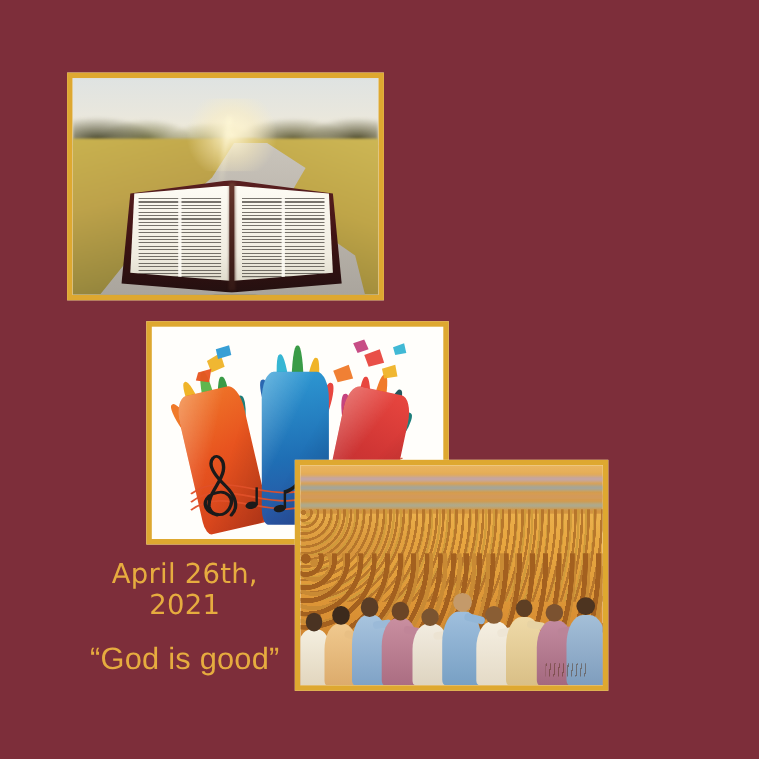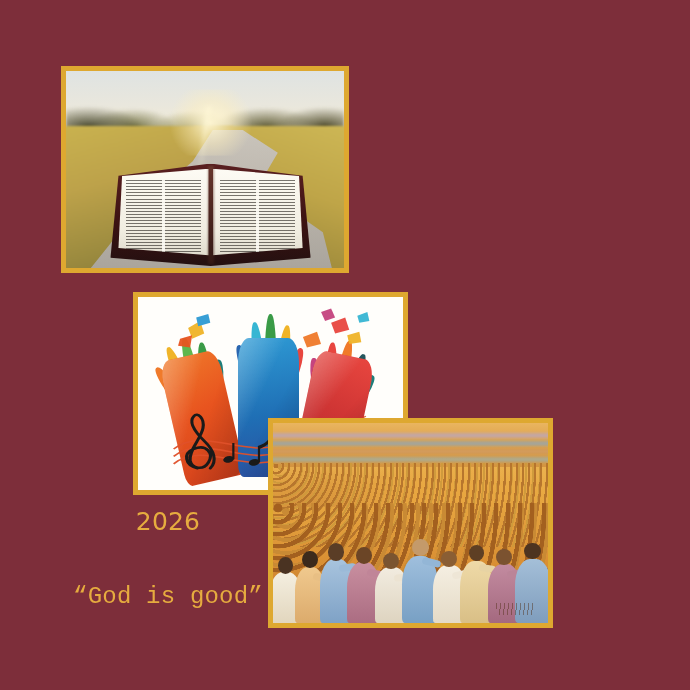--- a/index.html
+++ b/index.html
@@ -58,22 +58,22 @@
     line-height: 1.12;
     color: #e6ac3f;
     letter-spacing: 0.2px;
   }
   .quote-block {
     position: absolute;
     left: 58px;
     top: 583px;
     width: 220px;
     text-align: center;
-    font-family: Liberation Mono, monospace;
-    font-size: 24px;
+    font-family: Liberation Sans, sans-serif;
+    font-size: 28px;
     color: #e6ac3f;
     letter-spacing: 0.2px;
   }
 
   
   .frame {
     position: absolute;
     border: 5px solid #dea830;
     background: #fff;
     overflow: hidden;
@@ -397,18 +397,19 @@
           <div class="fig-body" style="height:80%; background:linear-gradient(180deg,#a4bfd8,#7f9dbd);"></div>
           <div class="fig-head" style="left:26%; top:0; width:46%; height:20%; background:#4d3420;"></div>
         </div>
       </div>
       <div class="signature"></div>
     </div>
   </div>
 
 
   <div class="date-block">
-    <div>2026</div>
+    <div>April 26th,</div>
+    <div>2021</div>
   </div>
 
   <div class="quote-block">“God is good”</div>
 
 </div>
 
 </body></html>

